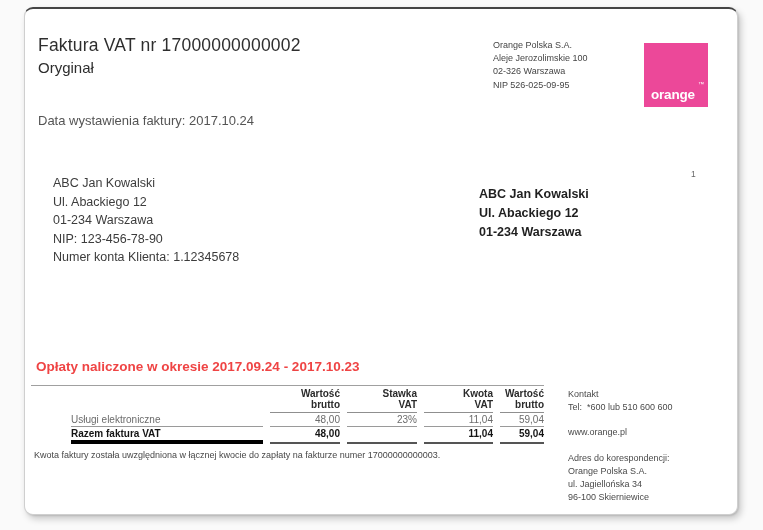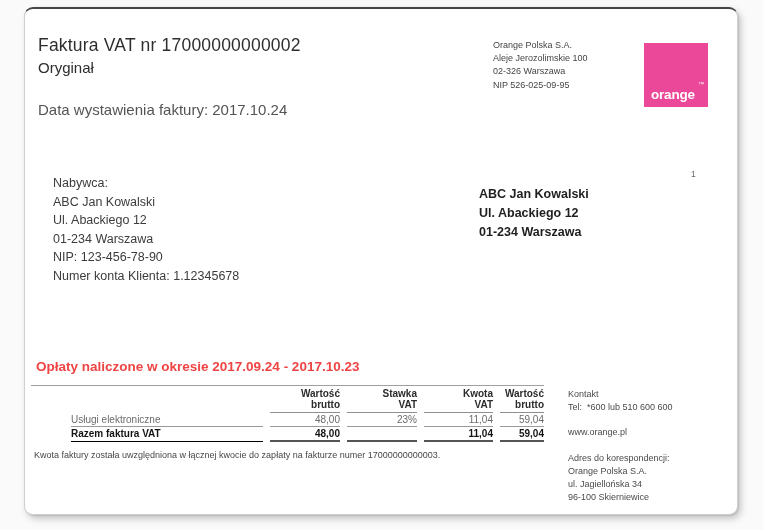--- a/index.html
+++ b/index.html
@@ -11,21 +11,21 @@
   }
   .page{
     position:absolute;left:24px;top:7px;width:712px;height:505px;
     background:#ffffff;border-radius:9px;
     border:1px solid #cfcfcf;border-top:2px solid #454545;
     box-shadow:3px 4px 7px rgba(0,0,0,.20),1px 1px 2px rgba(0,0,0,.12);
   }
   .abs{position:absolute;}
   .title{left:13px;top:26px;font-size:17.5px;color:#2e2e2e;letter-spacing:.2px;}
   .copy-type{left:13px;top:50px;font-size:15px;color:#2e2e2e;}
-  .issue-date{left:13px;top:92px;font-size:15px;color:#545454;}
+  .issue-date{left:13px;top:104px;font-size:13px;color:#545454;}
   .issuer{left:468px;top:30px;font-size:9px;line-height:13.2px;color:#454545;}
   .logo{left:619px;top:34px;width:64px;height:64px;background:#ec4899;}
   .logo .word{position:absolute;left:7px;bottom:5px;color:#fff;font-weight:bold;
     font-size:13.5px;letter-spacing:-.2px;}
   .logo .tm{position:absolute;right:4px;top:38px;color:#fff;font-size:6px;}
   .page-num{left:666px;top:160px;font-size:8.5px;color:#666;}
   .buyer{left:28px;top:165px;font-size:12.5px;line-height:18.6px;color:#3c3c3c;}
   .recipient{left:454px;top:176px;font-size:12.5px;line-height:19px;font-weight:bold;color:#1f1f1f;}
   .charges-heading{left:11px;top:350px;font-size:13.5px;font-weight:bold;color:#ef4444;}
   .charges-table{left:6px;top:376px;width:513px;}
@@ -60,21 +60,20 @@
   </div>
 
   <div class="abs logo">
     <span class="word">orange</span>
     <span class="tm">™</span>
   </div>
 
   <div class="abs page-num">1</div>
 
   <div class="abs buyer">
-    <div>Nabywca:</div>
     <div>ABC Jan Kowalski</div>
     <div>Ul. Abackiego 12</div>
     <div>01-234 Warszawa</div>
     <div>NIP: 123-456-78-90</div>
     <div>Numer konta Klienta: 1.12345678</div>
   </div>
 
   <div class="abs recipient">
     <div>ABC Jan Kowalski</div>
     <div>Ul. Abackiego 12</div>
@@ -104,21 +103,21 @@
         <div>Wartość</div>
         <div>brutto</div>
       </div>
 
       <div class="cell td label-cell row-item" style="color:#6b6b6b;">Usługi elektroniczne</div>
       <div class="cell td" style="color:#6b6b6b;">48,00</div>
       <div class="cell td" style="color:#6b6b6b;">23%</div>
       <div class="cell td" style="color:#6b6b6b;">11,04</div>
       <div class="cell td" style="color:#6b6b6b;">59,04</div>
 
-      <div class="cell td label-cell" style="color:#141414;font-weight:bold;border-bottom:1px solid #000000;">Razem faktura VAT</div>
+      <div class="cell td label-cell" style="color:#141414;font-weight:bold;border-bottom:4px solid #000000;">Razem faktura VAT</div>
       <div class="cell td" style="color:#141414;font-weight:bold;border-bottom:2px solid #555;">48,00</div>
       <div class="cell td" style="color:#141414;font-weight:bold;border-bottom:2px solid #555;"></div>
       <div class="cell td" style="color:#141414;font-weight:bold;border-bottom:2px solid #555;">11,04</div>
       <div class="cell td" style="color:#141414;font-weight:bold;border-bottom:2px solid #555;">59,04</div>
     </div>
   </div>
 
   <div class="abs footnote">Kwota faktury została uwzględniona w łącznej kwocie do zapłaty na fakturze numer 17000000000003.</div>
 
   <div class="abs contact">

